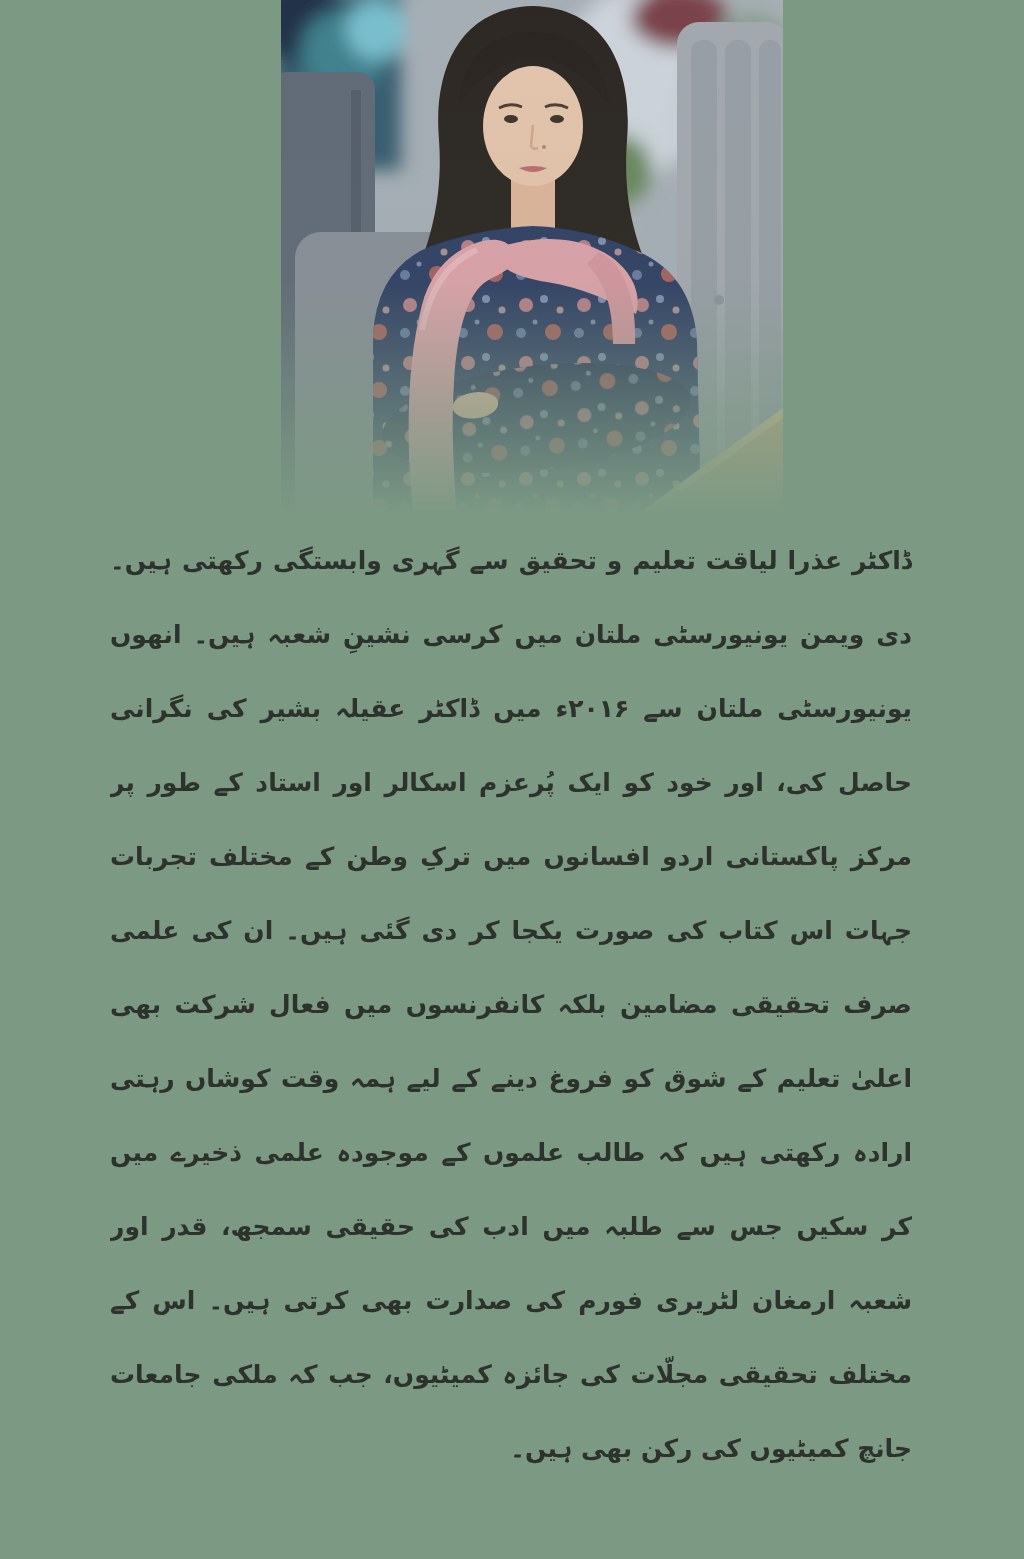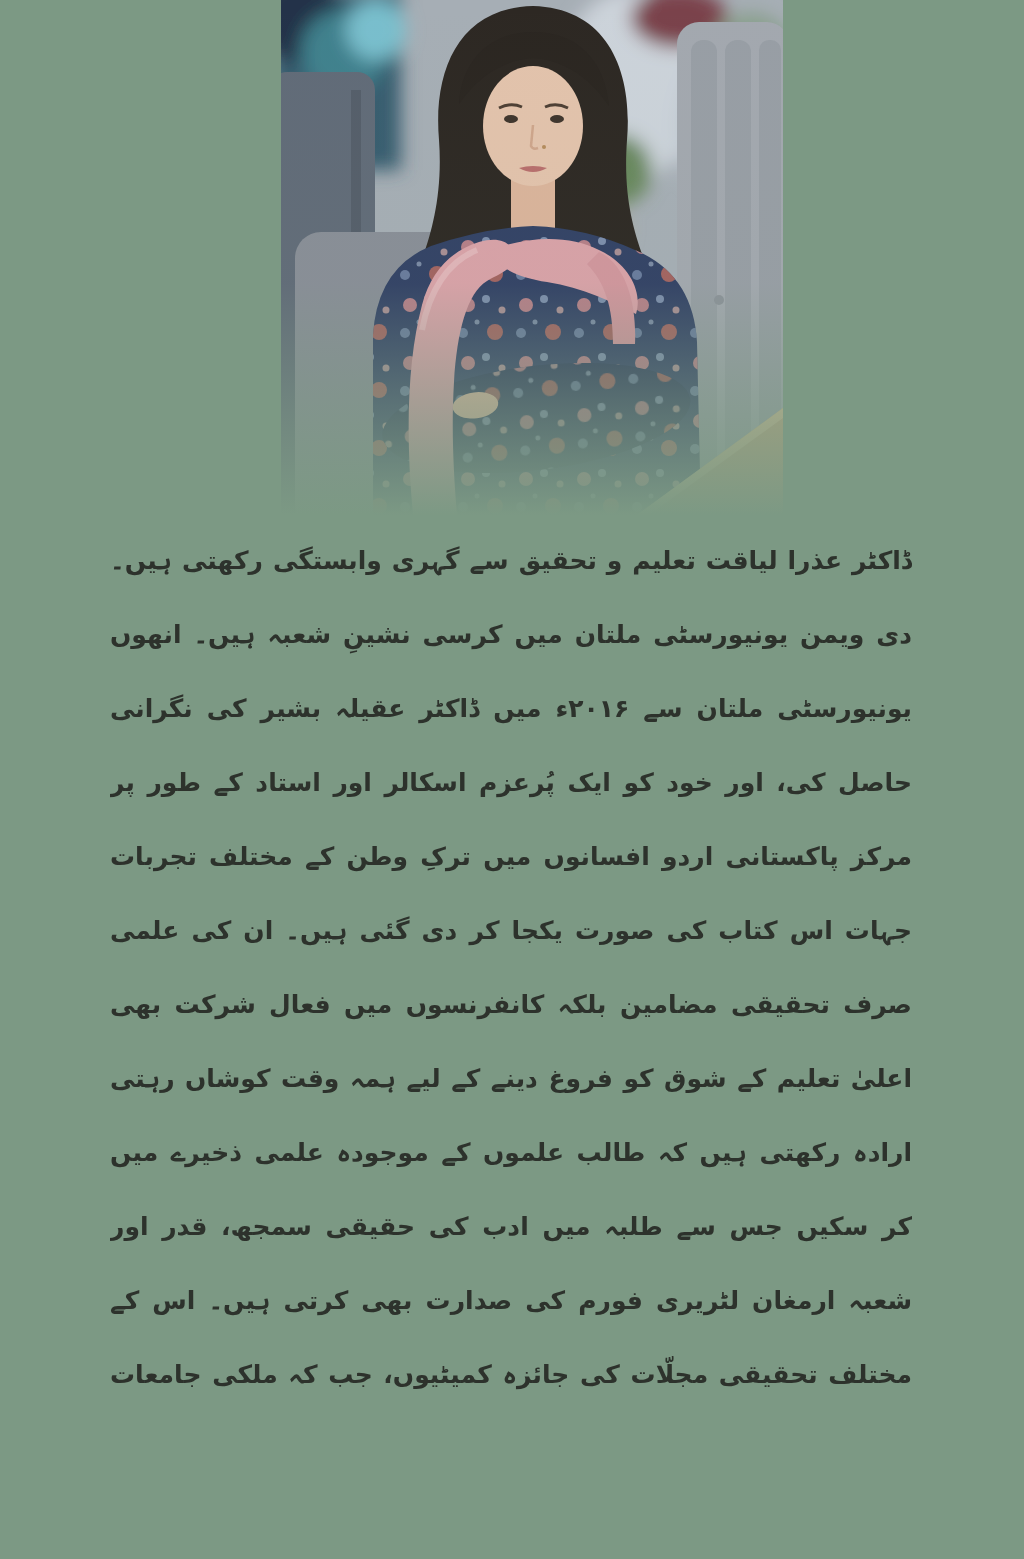--- a/index.html
+++ b/index.html
@@ -160,15 +160,16 @@
     <div class="bio-line">یونیورسٹی ملتان سے ۲۰۱۶ء میں ڈاکٹر عقیلہ بشیر کی نگرانی میں ڈاکٹریٹ کی ڈگری</div>
     <div class="bio-line">حاصل کی، اور خود کو ایک پُرعزم اسکالر اور استاد کے طور پر منوایا۔ ان کی تحقیق کا</div>
     <div class="bio-line">مرکز پاکستانی اردو افسانوں میں ترکِ وطن کے مختلف تجربات ہیں، جن کی ممکنہ</div>
     <div class="bio-line">جہات اس کتاب کی صورت یکجا کر دی گئی ہیں۔ ان کی علمی کارکردگی میں نہ</div>
     <div class="bio-line">صرف تحقیقی مضامین بلکہ کانفرنسوں میں فعال شرکت بھی شامل ہے۔ وہ طلبہ میں</div>
     <div class="bio-line">اعلیٰ تعلیم کے شوق کو فروغ دینے کے لیے ہمہ وقت کوشاں رہتی ہیں اور پختہ</div>
     <div class="bio-line">ارادہ رکھتی ہیں کہ طالب علموں کے موجودہ علمی ذخیرے میں ممکنہ حد تک اضافہ</div>
     <div class="bio-line">کر سکیں جس سے طلبہ میں ادب کی حقیقی سمجھ، قدر اور شعور پیدا ہو۔ بہ طور سربراہِ</div>
     <div class="bio-line">شعبہ ارمغان لٹریری فورم کی صدارت بھی کرتی ہیں۔ اس کے علاوہ ملک کے</div>
     <div class="bio-line">مختلف تحقیقی مجلّات کی جائزہ کمیٹیوں، جب کہ ملکی جامعات کے مقالہ جات کی</div>
+    <div class="bio-line last">جانچ کمیٹیوں کی رکن بھی ہیں۔</div>
   </div>
 
 </div>
 
 </body></html>

